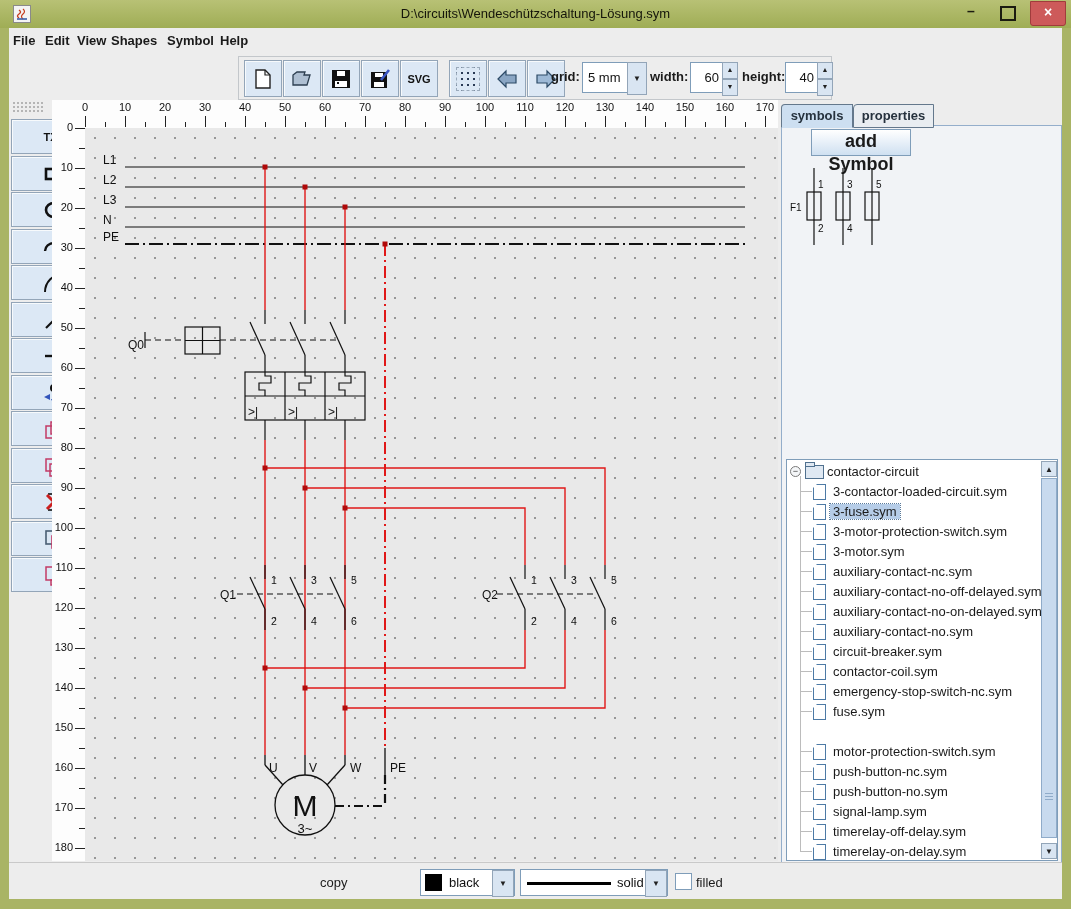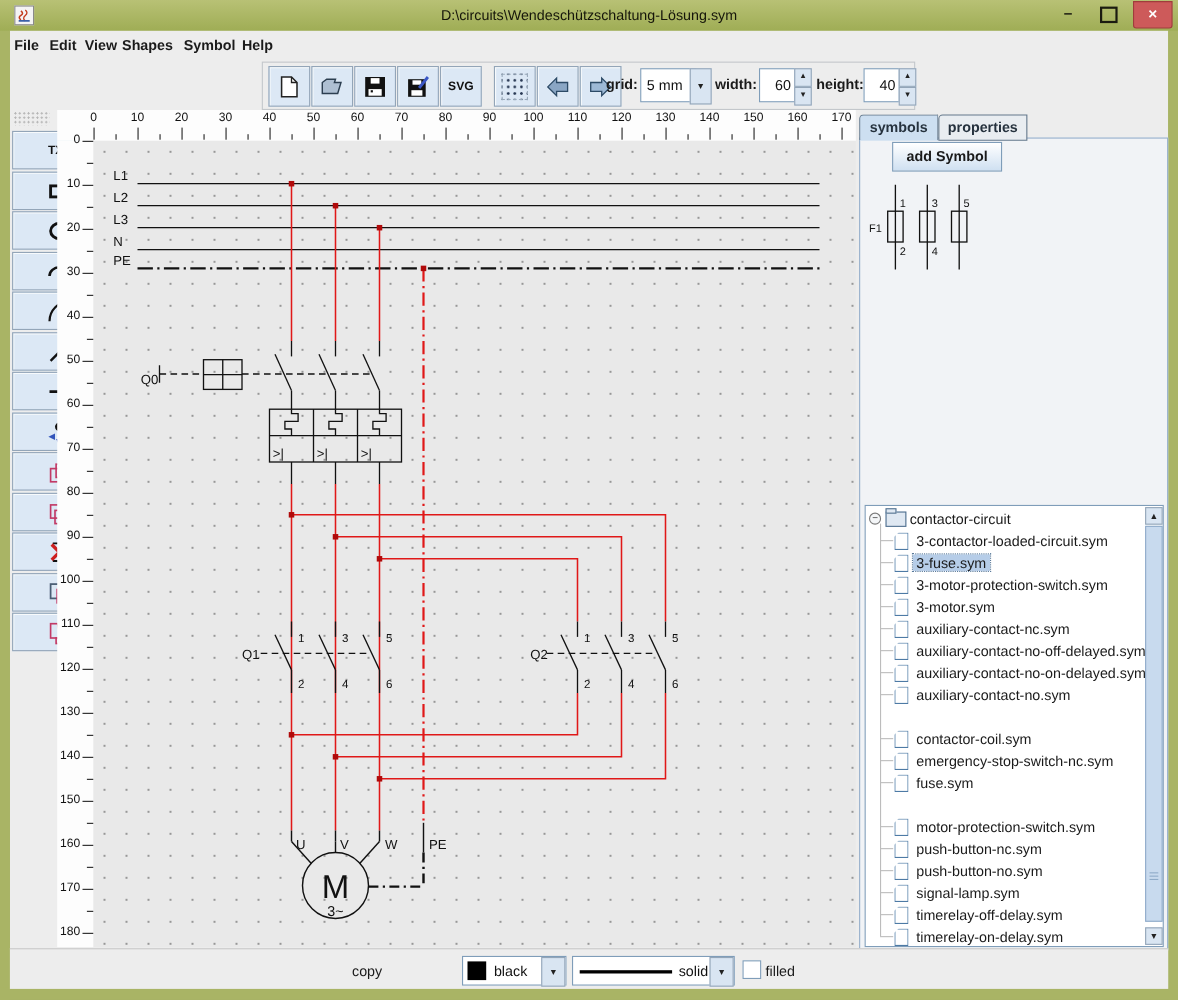--- a/index.html
+++ b/index.html
@@ -48,21 +48,21 @@
     background-image:radial-gradient(circle,#979797 1px,transparent 1.4px);
     background-size:20px 20px;}
   
   .tab{top:104px;height:22px;font-size:13px;font-weight:bold;color:#26323e;text-align:center;
     line-height:22px;border:1px solid #64788c;border-radius:4px 0 0 0;}
   .tab.active{background:#cddff1;border-bottom:1px solid #cddff1;z-index:3;}
   .tab.inactive{background:#e9edf1;}
   .sidepanel{left:781px;top:125px;width:281px;height:739px;background:#f1f3f6;
     border:1px solid #94aecb;box-sizing:border-box;}
   .addbtn{left:811px;top:129px;width:98px;height:25px;background:linear-gradient(#ffffff,#cfe0f1);
-    border:1px solid #7f9db9;font-size:13px;font-weight:bold;color:#1a1a1a;text-align:center;line-height:23px;}
+    border:1px solid #7f9db9;font-size:18px;font-weight:bold;color:#1a1a1a;text-align:center;line-height:23px;}
   .treebox{left:786px;top:459px;width:272px;height:402px;background:#fff;border:1px solid #7f9db9;box-sizing:border-box;}
   .trow{position:absolute;left:0;height:20px;width:240px;}
   .tstub{position:absolute;left:13px;top:9px;width:12px;height:1px;background:#bcbcbc;}
   .ficon{position:absolute;left:26px;top:2px;width:11px;height:14px;background:#fff;border:1px solid #4d7aa5;
     clip-path:polygon(0 4px,4px 0,100% 0,100% 100%,0 100%);}
   .tlabel{position:absolute;left:43px;top:2px;font-size:13px;color:#1a1a1a;padding:0 3px;white-space:nowrap;}
   .tlabel.sel{background:#b6cde8;outline:1px dotted #5a7a9a;}
   .tvline{position:absolute;left:13px;top:16px;width:1px;height:375px;background:#bcbcbc;}
   .knob{position:absolute;left:3px;top:4px;width:9px;height:9px;border:1px solid #7a7a7a;border-radius:50%;
     background:#f4f6f8;font-size:9px;line-height:8px;text-align:center;color:#333;}
@@ -583,20 +583,25 @@
         <div class="trow" style="top:142px;">
           <div class="tstub"></div>
           <div class="ficon"></div>
           <span class="tlabel">auxiliary-contact-no-on-delayed.sym</span>
         </div>
         <div class="trow" style="top:162px;">
           <div class="tstub"></div>
           <div class="ficon"></div>
           <span class="tlabel">auxiliary-contact-no.sym</span>
         </div>
+        <div class="trow" style="top:182px;">
+          <div class="tstub"></div>
+          <div class="ficon"></div>
+          <span class="tlabel">circuit-breaker.sym</span>
+        </div>
         <div class="trow" style="top:202px;">
           <div class="tstub"></div>
           <div class="ficon"></div>
           <span class="tlabel">contactor-coil.sym</span>
         </div>
         <div class="trow" style="top:222px;">
           <div class="tstub"></div>
           <div class="ficon"></div>
           <span class="tlabel">emergency-stop-switch-nc.sym</span>
         </div>

